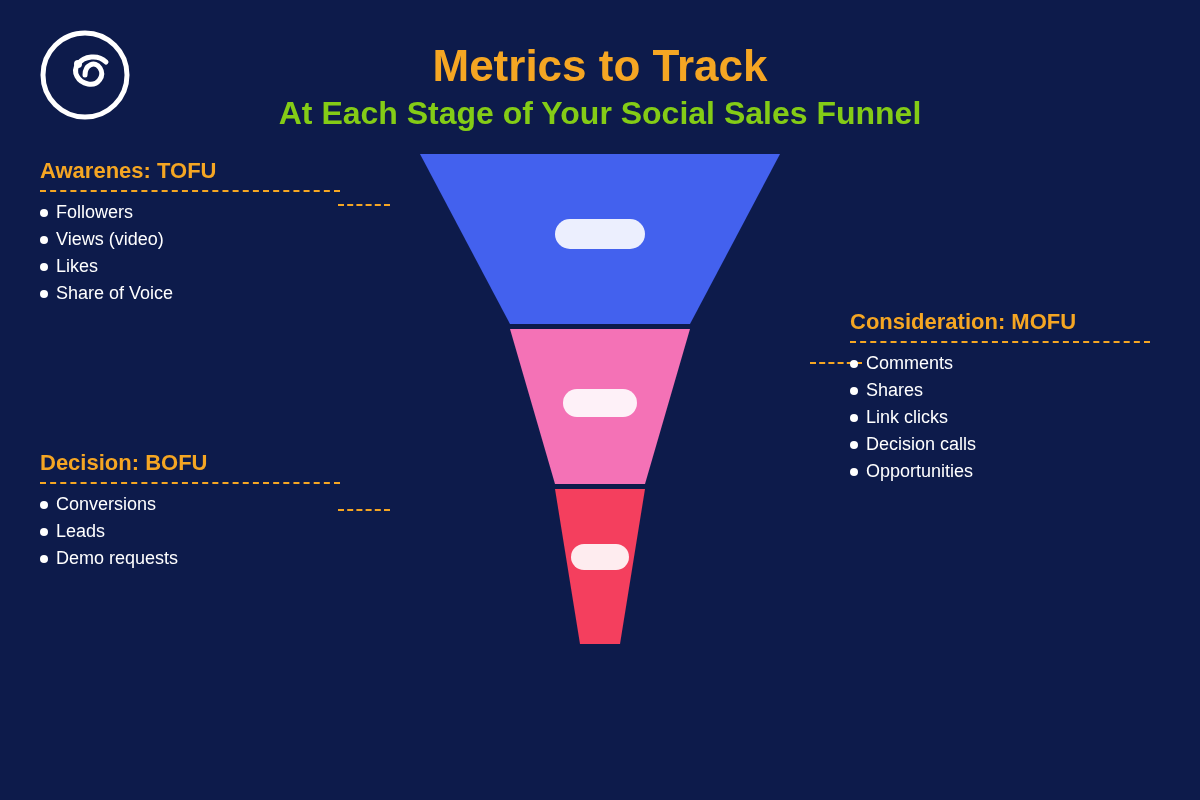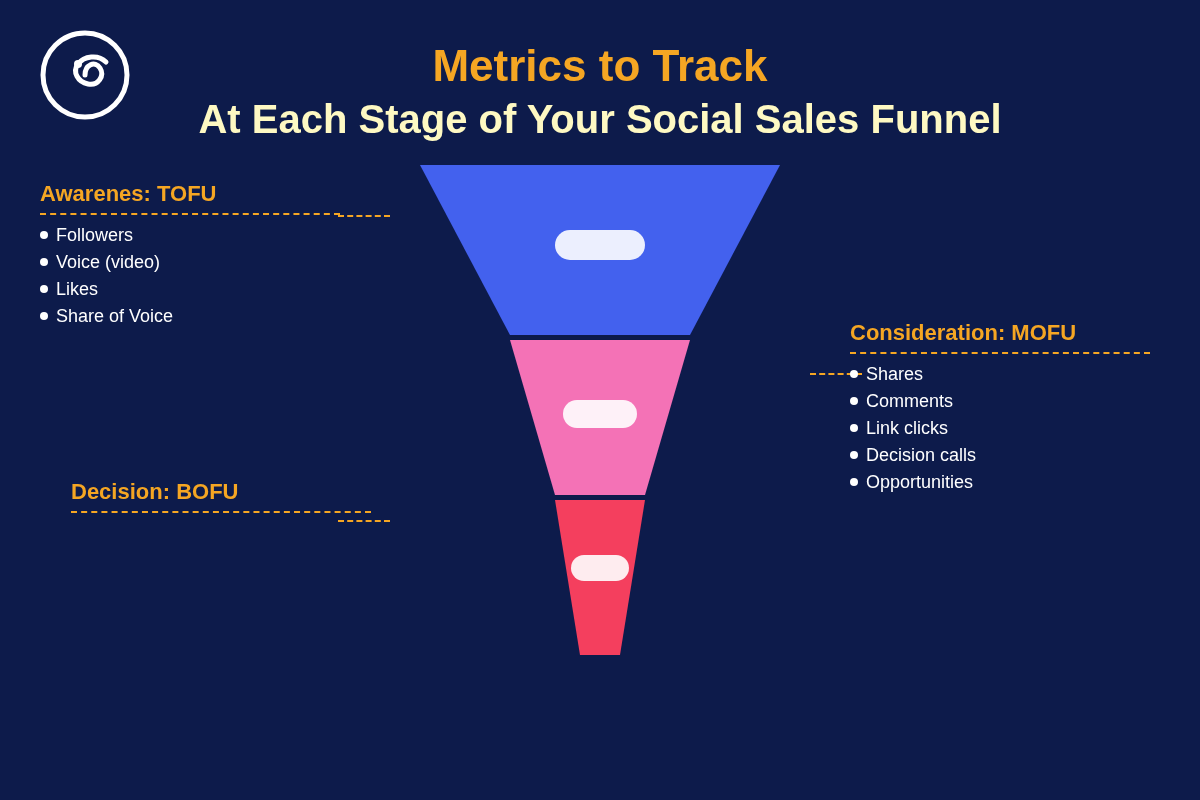--- a/index.html
+++ b/index.html
@@ -30,23 +30,23 @@
     }
 
     .title-main {
       font-size: 44px;
       font-weight: 900;
       color: #f5a623;
       line-height: 1.2;
     }
 
     .title-sub {
-      font-size: 40px;
+      font-size: 32px;
       font-weight: 700;
-      color: #fef9c3;
+      color: #84cc16;
       line-height: 1.3;
     }
 
     
     .logo {
       position: absolute;
       top: 30px;
       left: 40px;
       width: 90px;
       height: 90px;
@@ -77,21 +77,21 @@
 
     .funnel-svg {
       width: 100%;
       height: 100%;
     }
 
     
     .left-panel-tofu {
       position: absolute;
       left: 40px;
-      top: 16px;
+      top: 4px;
       width: 300px;
     }
 
     .stage-label-tofu {
       font-size: 22px;
       font-weight: 900;
       color: #f5a623;
       margin-bottom: 8px;
       border-bottom: 2px dashed #f5a623;
       padding-bottom: 6px;
@@ -116,23 +116,22 @@
       height: 8px;
       border-radius: 50%;
       background: #ffffff;
       flex-shrink: 0;
     }
 
     
     .left-panel-bofu {
       position: absolute;
       left: 40px;
-      top: 314px;
+      top: 296px;
       width: 300px;
-      margin-left: 31px;
     }
 
     .stage-label-bofu {
       font-size: 22px;
       font-weight: 900;
       color: #f5a623;
       margin-bottom: 8px;
       border-bottom: 2px dashed #f5a623;
       padding-bottom: 6px;
     }
@@ -207,37 +206,51 @@
 
     <div class="left-panel-tofu">
       <div class="stage-label-tofu">Awarenes: TOFU</div>
       <ul class="metrics-list">
         <li>
             <span class="bullet"></span>
             <span>Followers</span>
           </li>
         <li>
             <span class="bullet"></span>
-            <span>Voice (video)</span>
+            <span>Views (video)</span>
           </li>
         <li>
             <span class="bullet"></span>
             <span>Likes</span>
           </li>
         <li>
             <span class="bullet"></span>
             <span>Share of Voice</span>
           </li>
       </ul>
     </div>
 
     <div class="dashed-line-tofu"></div>
 
     <div class="left-panel-bofu">
       <div class="stage-label-bofu">Decision: BOFU</div>
+      <ul class="metrics-list">
+        <li>
+            <span class="bullet"></span>
+            <span>Conversions</span>
+          </li>
+        <li>
+            <span class="bullet"></span>
+            <span>Leads</span>
+          </li>
+        <li>
+            <span class="bullet"></span>
+            <span>Demo requests</span>
+          </li>
+      </ul>
     </div>
 
     <div class="dashed-line-bofu"></div>
 
     <div class="funnel-container">
       <svg class="funnel-svg" viewBox="0 0 420 500" xmlns="http://www.w3.org/2000/svg">
 
         <clipPath id="topClip">
           <polygon points="30,0 390,0 300,170 120,170"></polygon>
         </clipPath>
@@ -258,25 +271,25 @@
       </svg>
     </div>
 
     <div class="dashed-line-mofu-right"></div>
 
     <div class="right-panel-mofu">
       <div class="stage-label-mofu">Consideration: MOFU</div>
       <ul class="metrics-list">
         <li>
             <span class="bullet"></span>
+            <span>Comments</span>
+          </li>
+        <li>
+            <span class="bullet"></span>
             <span>Shares</span>
-          </li>
-        <li>
-            <span class="bullet"></span>
-            <span>Comments</span>
           </li>
         <li>
             <span class="bullet"></span>
             <span>Link clicks</span>
           </li>
         <li>
             <span class="bullet"></span>
             <span>Decision calls</span>
           </li>
         <li>

